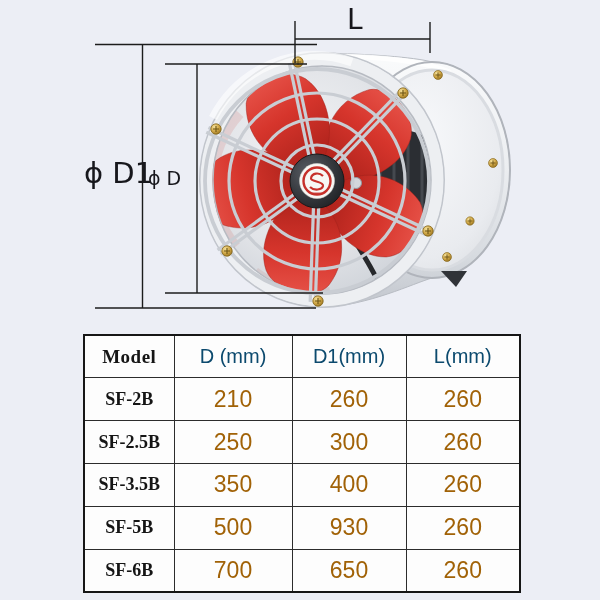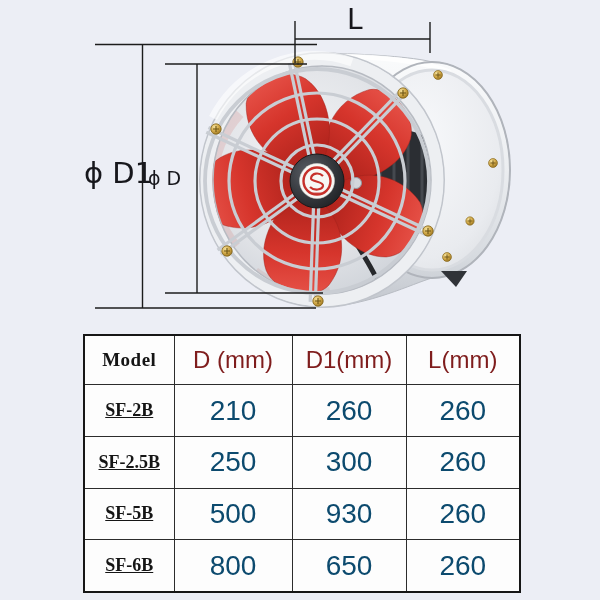--- a/index.html
+++ b/index.html
@@ -24,28 +24,28 @@
     border:2px solid #161616;
   }
   table.spec td{
     border:1px solid #2c2c2c;text-align:center;vertical-align:middle;padding:0;
     overflow:hidden;
   }
   tr.hdr{height:32px;}
   tr.row{height:32px;}
   td.c-model{
     font-family:"Liberation Serif","DejaVu Serif",serif;
-    font-weight:700;font-size:18px;color:#151515;text-decoration:underline;
+    font-weight:700;font-size:18px;color:#151515;
   }
   td.c-hdr-model{
     font-family:"Liberation Serif","DejaVu Serif",serif;
     font-weight:700;font-size:19px;color:#151515;letter-spacing:0.5px;
   }
-  td.c-hdr-num{font-size:24px;color:#7f1d1d;}
-  td.c-num{font-size:28px;color:#0c4a6e;}
+  td.c-hdr-num{font-size:20px;color:#0c4a6e;}
+  td.c-num{font-size:23px;color:#a16207;}
 </style>
 </head>
 <body>
 
 <div class="stage">
 
   <svg class="fan-svg" width="600" height="330" viewBox="0 0 600 330" aria-hidden="true">
     <defs>
       <linearGradient id="gDrum" x1="0" y1="0" x2="0" y2="1">
         <stop offset="0" stop-color="#fafbfc"></stop>
@@ -219,26 +219,32 @@
         <td class="c-num">260</td>
         <td class="c-num">260</td>
       </tr>
       <tr class="row">
         <td class="c-model">SF-2.5B</td>
         <td class="c-num">250</td>
         <td class="c-num">300</td>
         <td class="c-num">260</td>
       </tr>
       <tr class="row">
+        <td class="c-model">SF-3.5B</td>
+        <td class="c-num">350</td>
+        <td class="c-num">400</td>
+        <td class="c-num">260</td>
+      </tr>
+      <tr class="row">
         <td class="c-model">SF-5B</td>
         <td class="c-num">500</td>
         <td class="c-num">930</td>
         <td class="c-num">260</td>
       </tr>
       <tr class="row">
         <td class="c-model">SF-6B</td>
-        <td class="c-num">800</td>
+        <td class="c-num">700</td>
         <td class="c-num">650</td>
         <td class="c-num">260</td>
       </tr>
     </tbody>
   </table>
 </div>
 
 </body></html>

